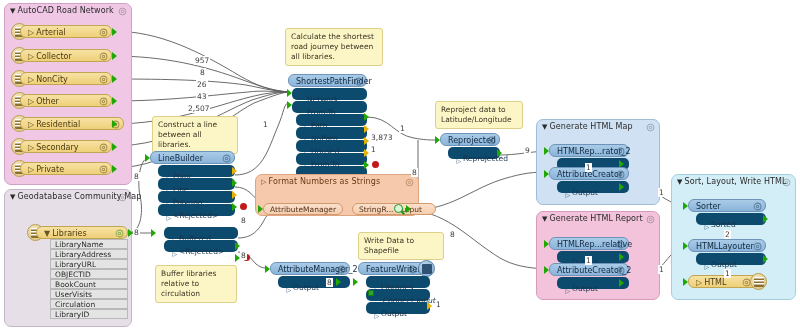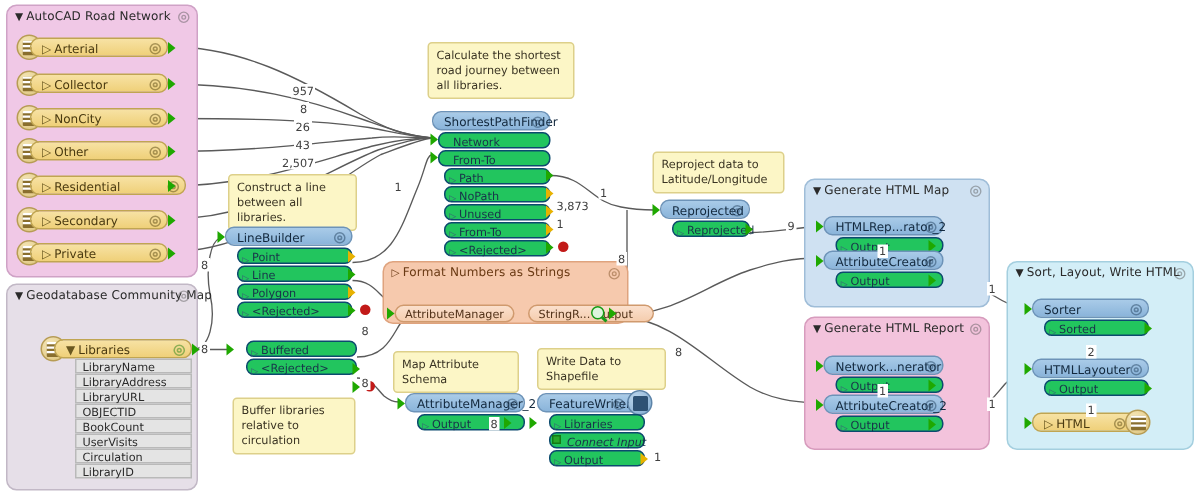--- a/index.html
+++ b/index.html
@@ -59,22 +59,22 @@
   .node-head .gear {
     position:absolute; right:3px; top:2px; width:9px; height:9px; opacity:.55;
   }
   .port {
     position:relative;
     margin-left:8px;
     height:11px; line-height:11px;
     border-radius:5px;
     padding:0 10px 0 9px;
     font-size:7.5px; white-space:nowrap;
-    border:1px solid #0c4a6e;
-    background:#22c55e;
+    border:6px solid #0c4a6e;
+    background:#fca5a5;
     color:#19334a;
     margin-top:1px;
   }
   .port.reader-attr {
     border:1px solid #b9b9b9;
     background:#e4e4e4;
     color:#2b2b2b;
     margin-left:14px;
     border-radius:0;
     padding-left:4px;
@@ -336,21 +336,20 @@
 
   <div class="note" style="left:285px; top:28px; width:98px;">Calculate the shortest
 road journey between
 all libraries.</div>
   <div class="note" style="left:152px; top:116px; width:86px;">Construct a line
 between all libraries.</div>
   <div class="note" style="left:435px; top:101px; width:88px;">Reproject data to
 Latitude/Longitude</div>
   <div class="note" style="left:155px; top:265px; width:82px;">Buffer libraries
 relative to circulation</div>
-  <div class="note" style="left:262px; top:234px; width:84px;">Map Attribute Schema</div>
   <div class="note" style="left:358px; top:232px; width:86px;">Write Data to Shapefile</div>
 
   <div class="node" style="left:288px; top:74px; width:79px;">
     <div class="node-head">
       <span>ShortestPathFinder</span>
       <svg class="gear" viewBox="0 0 16 16">
           <circle cx="8" cy="8" r="6" fill="none" stroke="#2f4f6d" stroke-width="1.8"></circle>
           <circle cx="8" cy="8" r="2.2" fill="none" stroke="#2f4f6d" stroke-width="1.8"></circle>
         </svg>
     </div>
@@ -536,21 +535,21 @@
     <div class="bm-title">
       <span class="bm-tri">▼</span><span>Generate HTML Report</span>
     </div>
     <svg class="bm-gear" viewBox="0 0 16 16">
         <circle cx="8" cy="8" r="6" fill="none" stroke="#555" stroke-width="1.6"></circle>
         <circle cx="8" cy="8" r="2.2" fill="none" stroke="#555" stroke-width="1.6"></circle>
       </svg>
   </div>
   <div class="node" style="left:549px; top:237px; width:80px;">
     <div class="node-head" style="padding-right:14px;">
-      <span>Network...nerator</span>
+      <span>HTMLRep...relative</span>
       <svg class="gear" viewBox="0 0 16 16">
           <circle cx="8" cy="8" r="6" fill="none" stroke="#2f4f6d" stroke-width="1.8"></circle>
           <circle cx="8" cy="8" r="2.2" fill="none" stroke="#2f4f6d" stroke-width="1.8"></circle>
         </svg>
     </div>
     <div class="port">
       <span class="tri">▷</span><span>Output</span>
     </div>
     <div class="nub in" style="left:-5px; top:3px;"></div>
     <div class="nub out" style="left:70px; top:16px;"></div>

